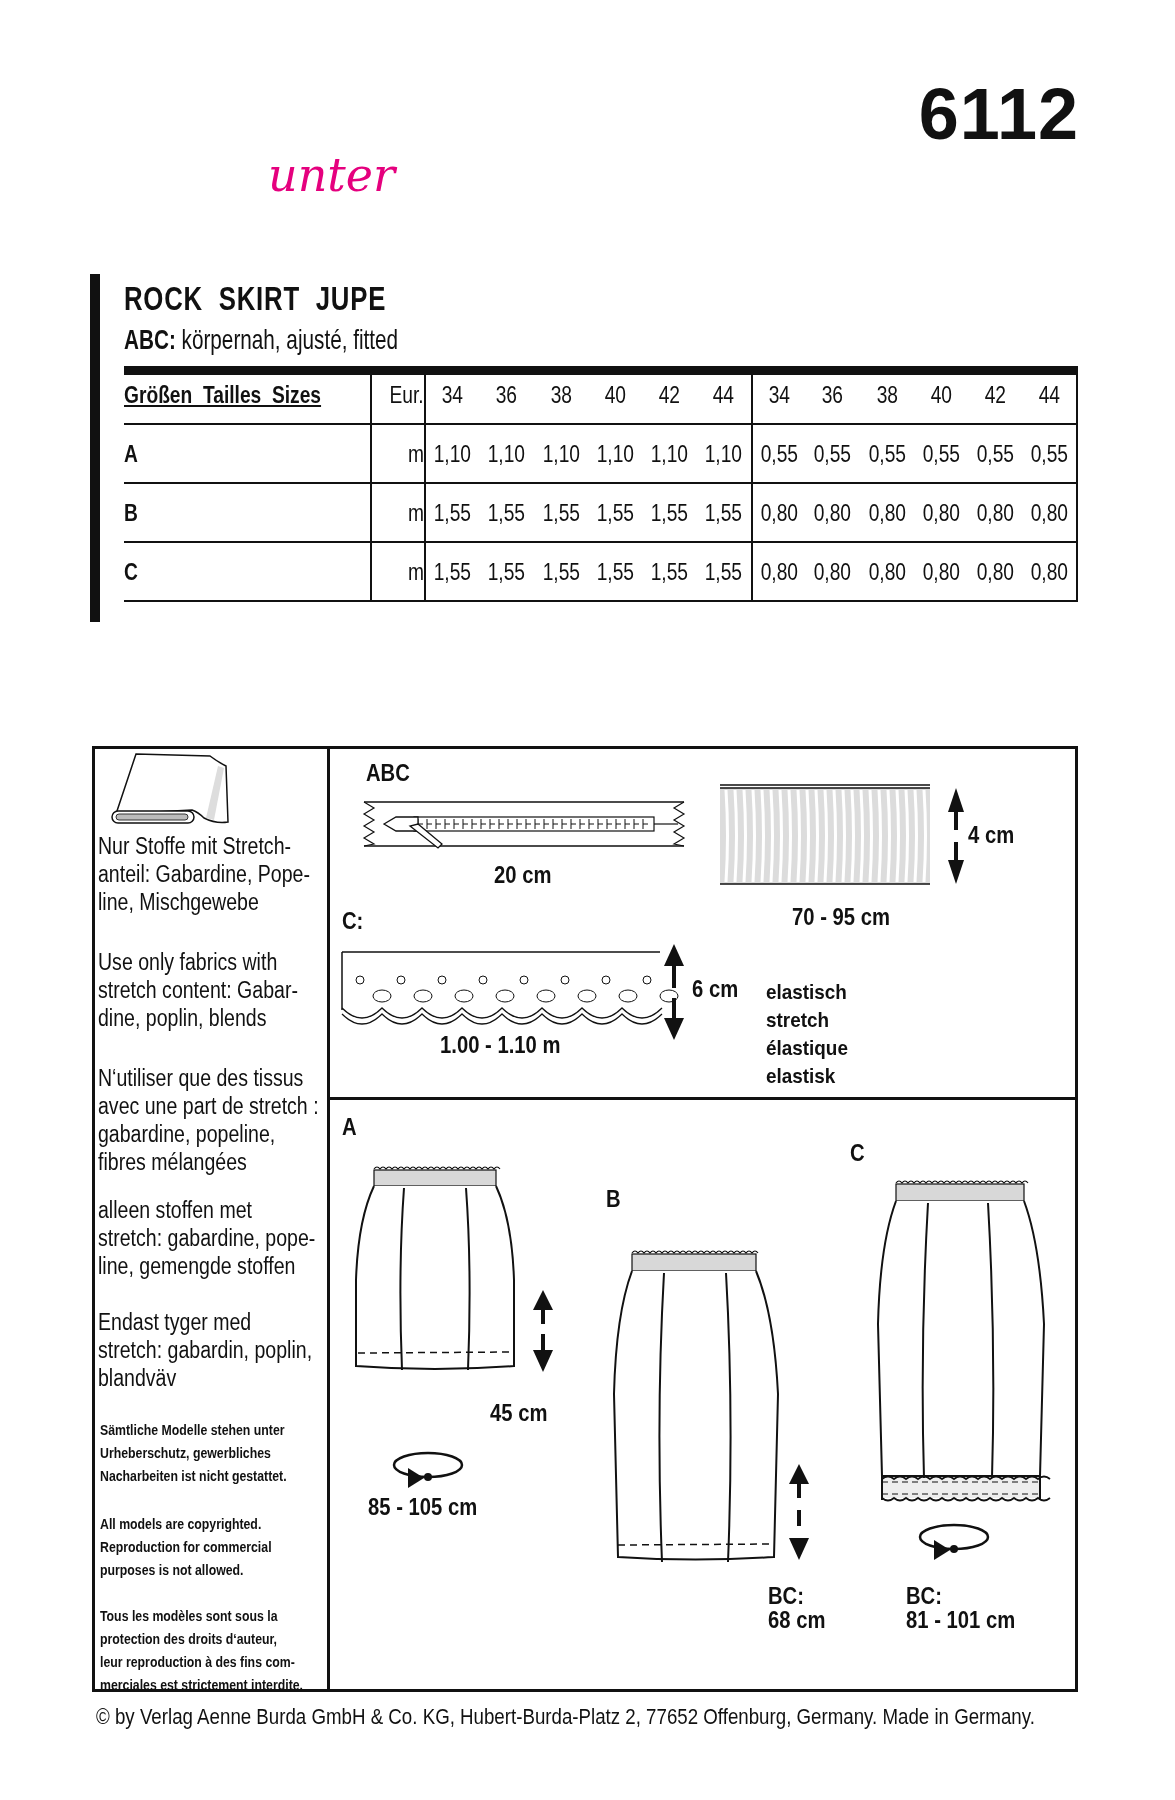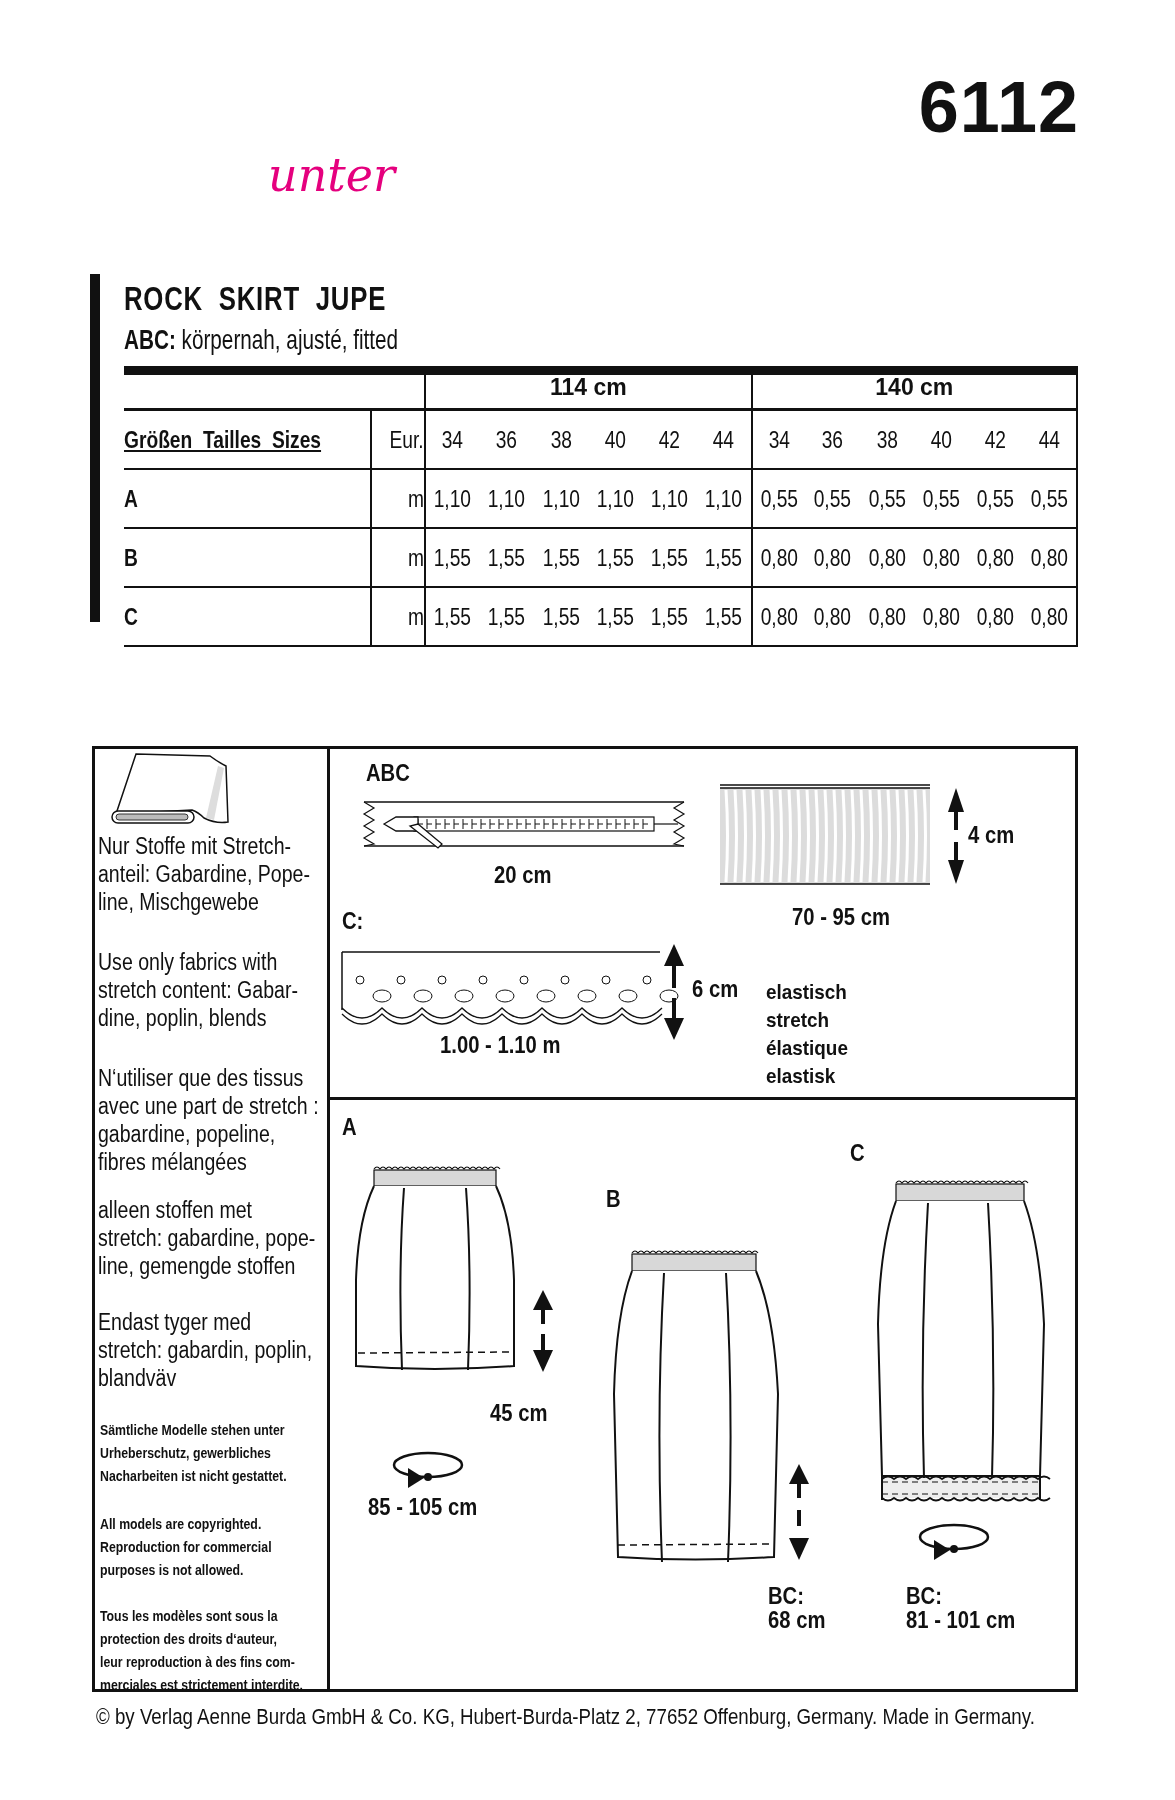--- a/index.html
+++ b/index.html
@@ -5,21 +5,21 @@
   html, body { margin:0; padding:0; background:#fff; }
   body { width:1175px; height:1800px; position:relative; overflow:hidden; color:#111;
          font-family:"Liberation Sans", sans-serif; }
   .abs { position:absolute; }
   .cond { font-family:"Liberation Sans Narrow","Liberation Sans", sans-serif; }
 
   
   #logo { left:88px; top:70px; width:330px; height:150px; }
   #logo .burda { position:absolute; left:0; top:0; font-size:104px; font-weight:bold; color:#e5007e; letter-spacing:-3px; line-height:1; font-family:"DejaVu Sans", sans-serif; }
   #logo .easy { position:absolute; left:180px; top:82px; font-size:46px; font-style:italic; color:#e5007e; font-family:"DejaVu Serif", serif; line-height:1; }
-  #pattern-number { right:96px; top:71px; font-size:72px; font-weight:bold; letter-spacing:1px; line-height:1; }
+  #pattern-number { right:96px; top:78px; font-size:72px; font-weight:bold; letter-spacing:1px; line-height:1; }
 
   
   #title-bar { left:90px; top:274px; width:10px; height:348px; background:#111; }
   #title { left:124px; top:280px; font-size:33px; font-weight:bold; transform:scaleX(0.78); transform-origin:left; white-space:pre; letter-spacing:1px; }
   #subtitle { left:124px; top:324px; font-size:28px; transform:scaleX(0.74); transform-origin:left; white-space:nowrap; }
   #subtitle b { font-weight:bold; }
 
   
   #yardage { position:absolute; left:124px; top:366px; width:954px; border-collapse:collapse; }
   #yardage-topbar { left:124px; top:366px; width:954px; height:9px; background:#111; }
@@ -68,25 +68,20 @@
       <col style="width:58px">
       <col style="width:58px">
     <col style="width:57px">
       <col style="width:58px">
       <col style="width:58px">
       <col style="width:58px">
       <col style="width:58px">
       <col style="width:57px">
   </colgroup>
   <tbody>
-      <tr class="width-row">
-    <td colspan="2" style="border-bottom:3px solid #111;"></td>
-    <td colspan="6" style="border-left:2px solid #111;border-bottom:3px solid #111;"><span class="width-label">114 cm</span></td>
-    <td colspan="6" style="border-left:2px solid #111;border-right:2px solid #111;border-bottom:3px solid #111;"><span class="width-label">140 cm</span></td>
-  </tr>
   <tr id="size-row">
         <td style="text-align:left;border-bottom:2px solid #111;border-right:2px solid #111;"><span class="num" style="transform-origin:left;font-weight:bold;text-decoration:underline;white-space:pre;">Größen  Tailles  Sizes</span></td>
         <td style="text-align:right;border-bottom:2px solid #111;"><span class="num" style="transform-origin:right;">Eur.</span></td>
         <td style="border-left:2px solid #111;border-bottom:2px solid #111;"><span class="num">34</span></td>
         <td style="border-bottom:2px solid #111;"><span class="num">36</span></td>
         <td style="border-bottom:2px solid #111;"><span class="num">38</span></td>
         <td style="border-bottom:2px solid #111;"><span class="num">40</span></td>
         <td style="border-bottom:2px solid #111;"><span class="num">42</span></td>
         <td style="border-bottom:2px solid #111;"><span class="num">44</span></td>
         <td style="border-left:2px solid #111;border-bottom:2px solid #111;"><span class="num">34</span></td>

